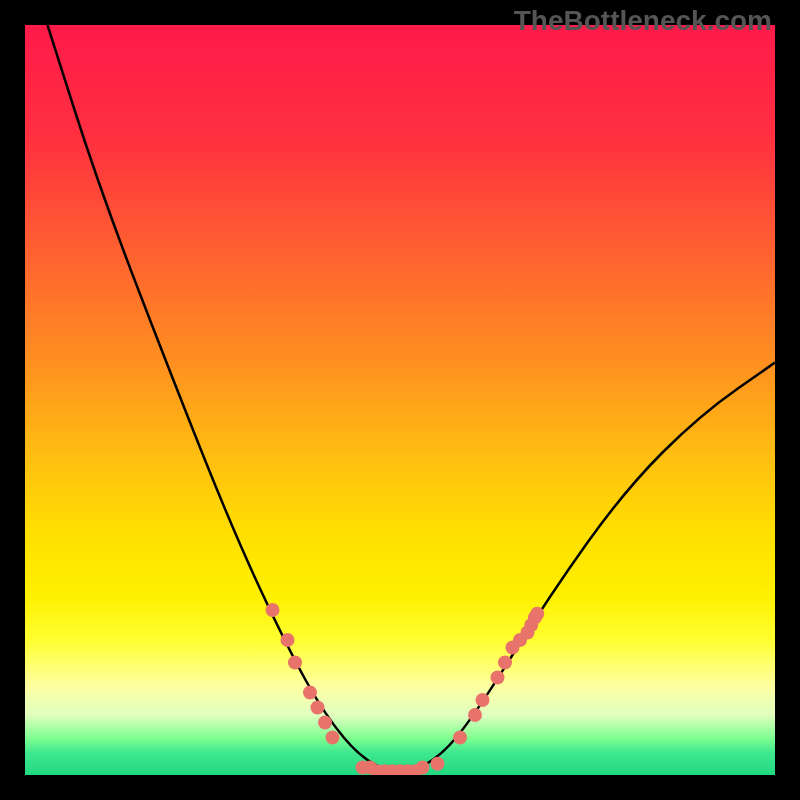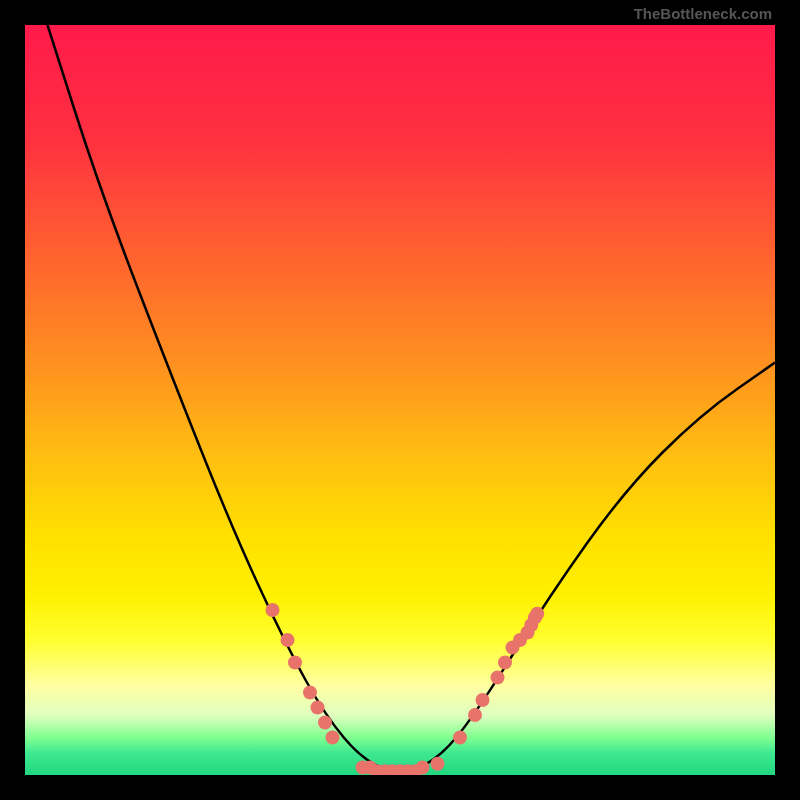--- a/index.html
+++ b/index.html
@@ -16,21 +16,21 @@
     top: 25px;
     left: 25px;
     width: 750px;
     height: 750px;
   }
   .watermark {
     position: absolute;
     top: 5px;
     right: 28px;
     color: #555;
-    font-size: 15px;
+    font-size: 28px;
     font-weight: bold;
     z-index: 10;
   }
   svg {
     display: block;
   }
 </style>
 </head>
 <body>
 

